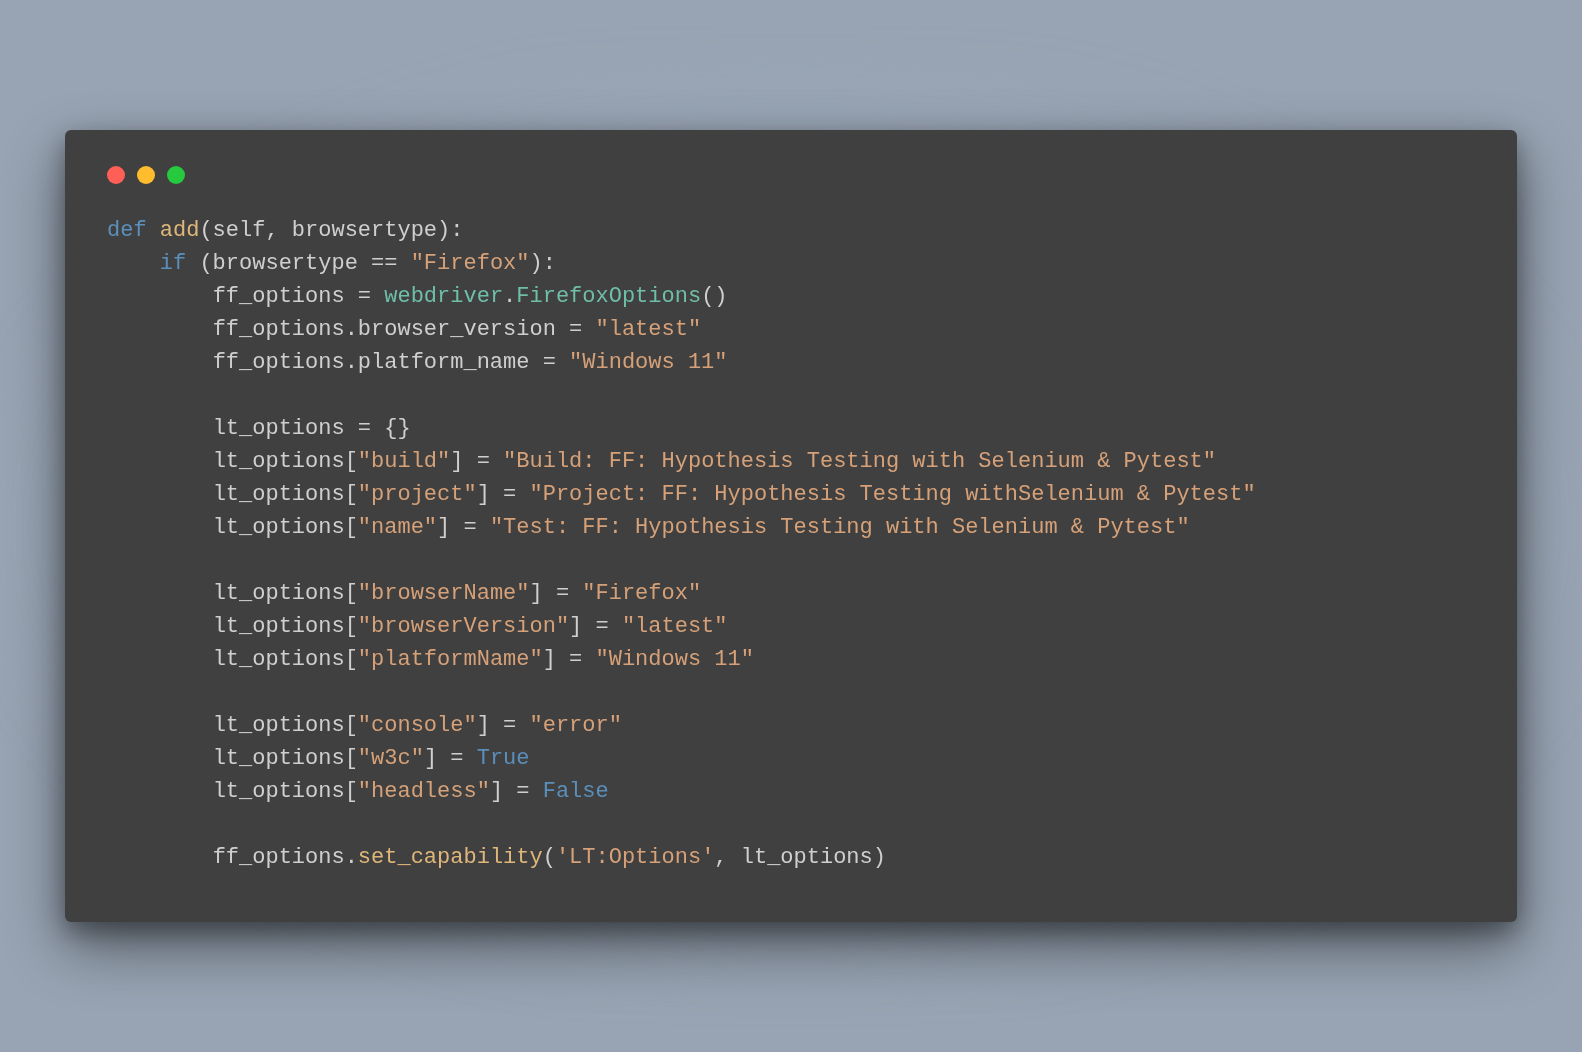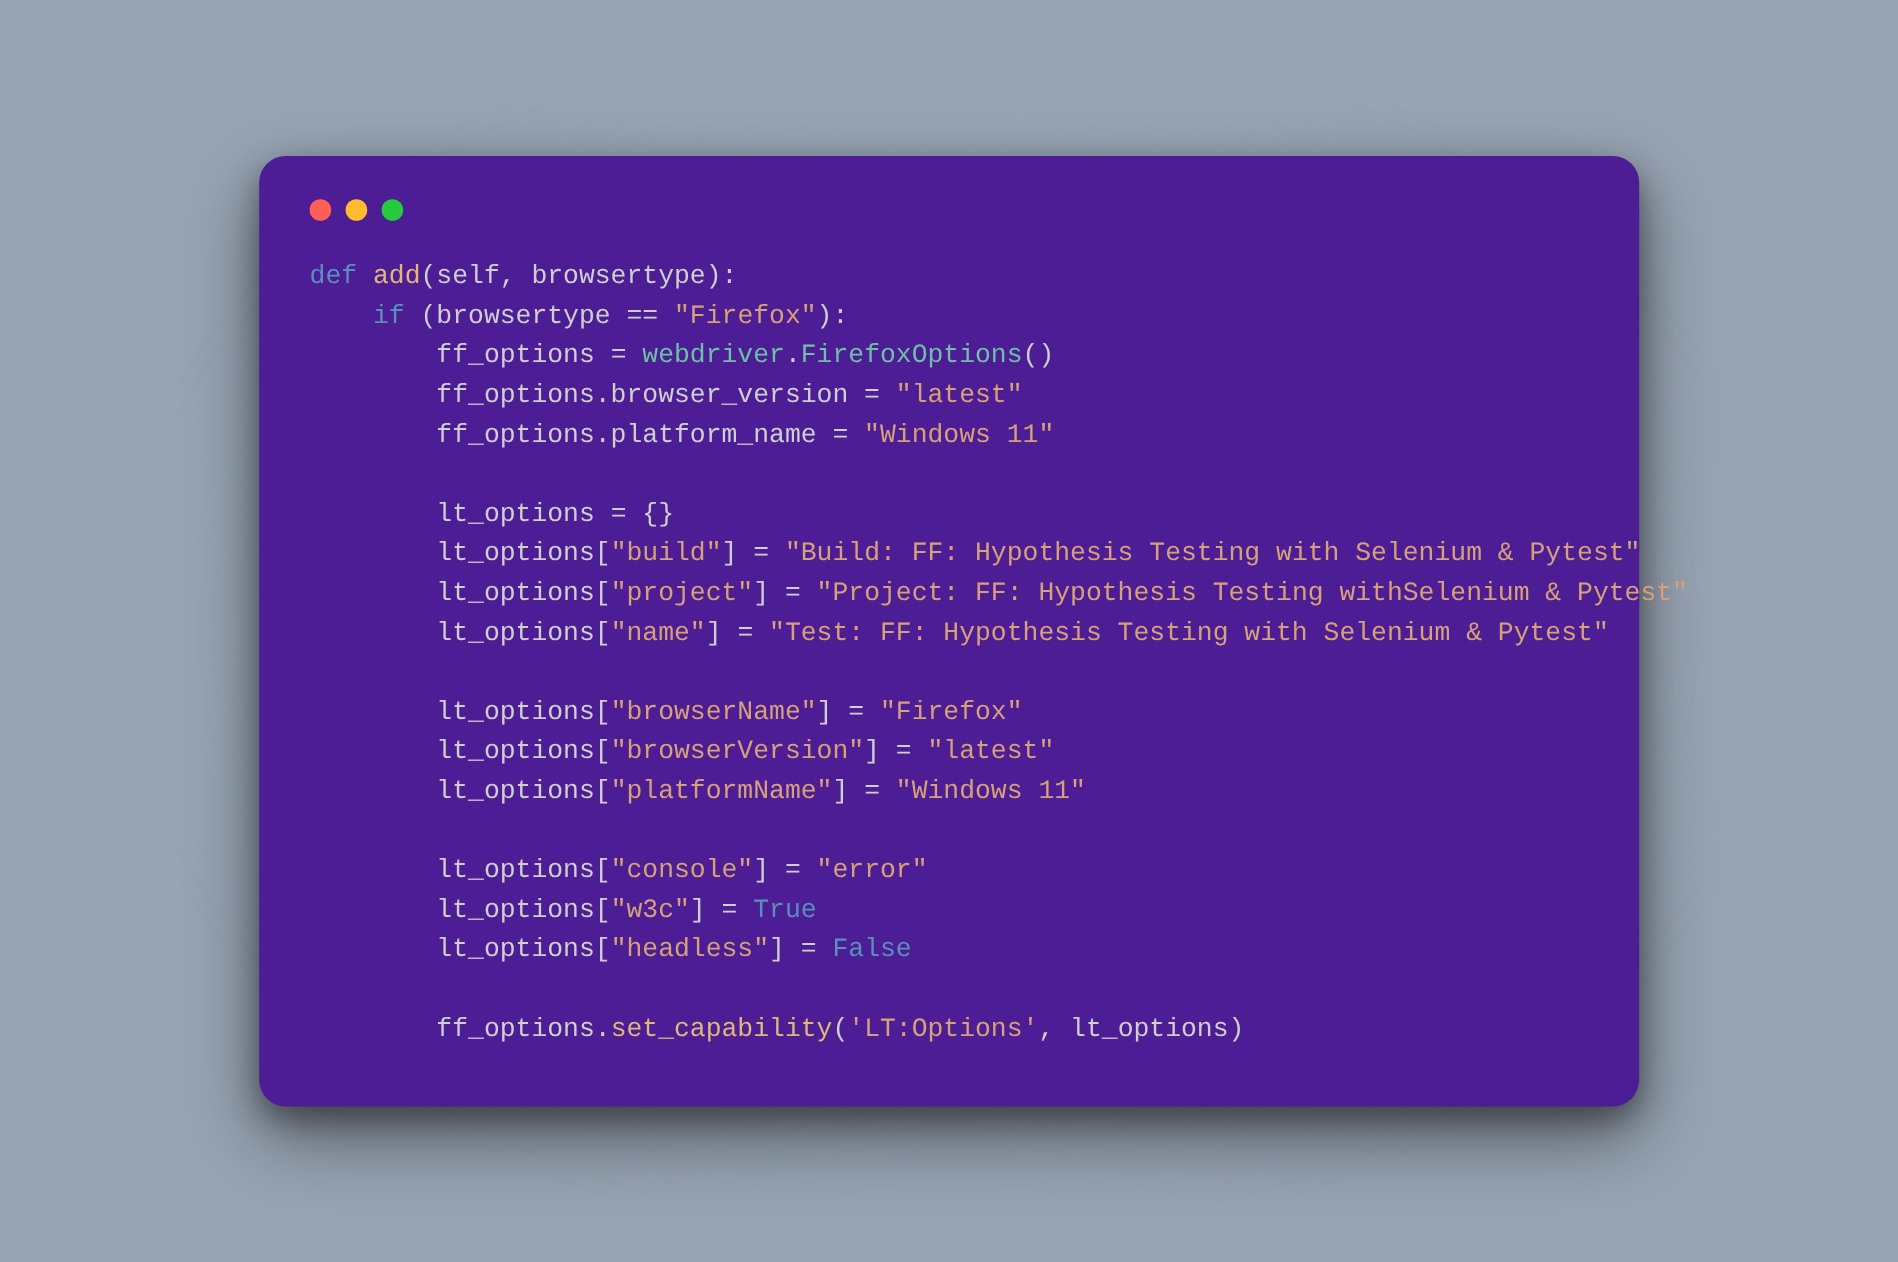--- a/index.html
+++ b/index.html
@@ -20,23 +20,23 @@
   .outer-glow::before {
     content: "";
     position: absolute;
     inset: -15px;
     border-radius: 30px;
     background: radial-gradient(ellipse at center, rgba(160,175,190,0.5) 20%, rgba(160,175,190,0) 75%);
     filter: blur(18px);
     z-index: -1;
   }
   .window {
-    width: 1150px;
-    background: #4c1d95;
-    border-radius: 22px;
+    width: 1452px;
+    background: #404040;
+    border-radius: 6px;
     padding: 36px 42px 48px 42px;
     box-shadow: 0 25px 60px rgba(0,0,0,0.45), 0 10px 25px rgba(0,0,0,0.35);
   }
   .traffic-lights {
     display: flex;
     gap: 12px;
     margin-bottom: 30px;
   }
   .dot {
     width: 18px;

